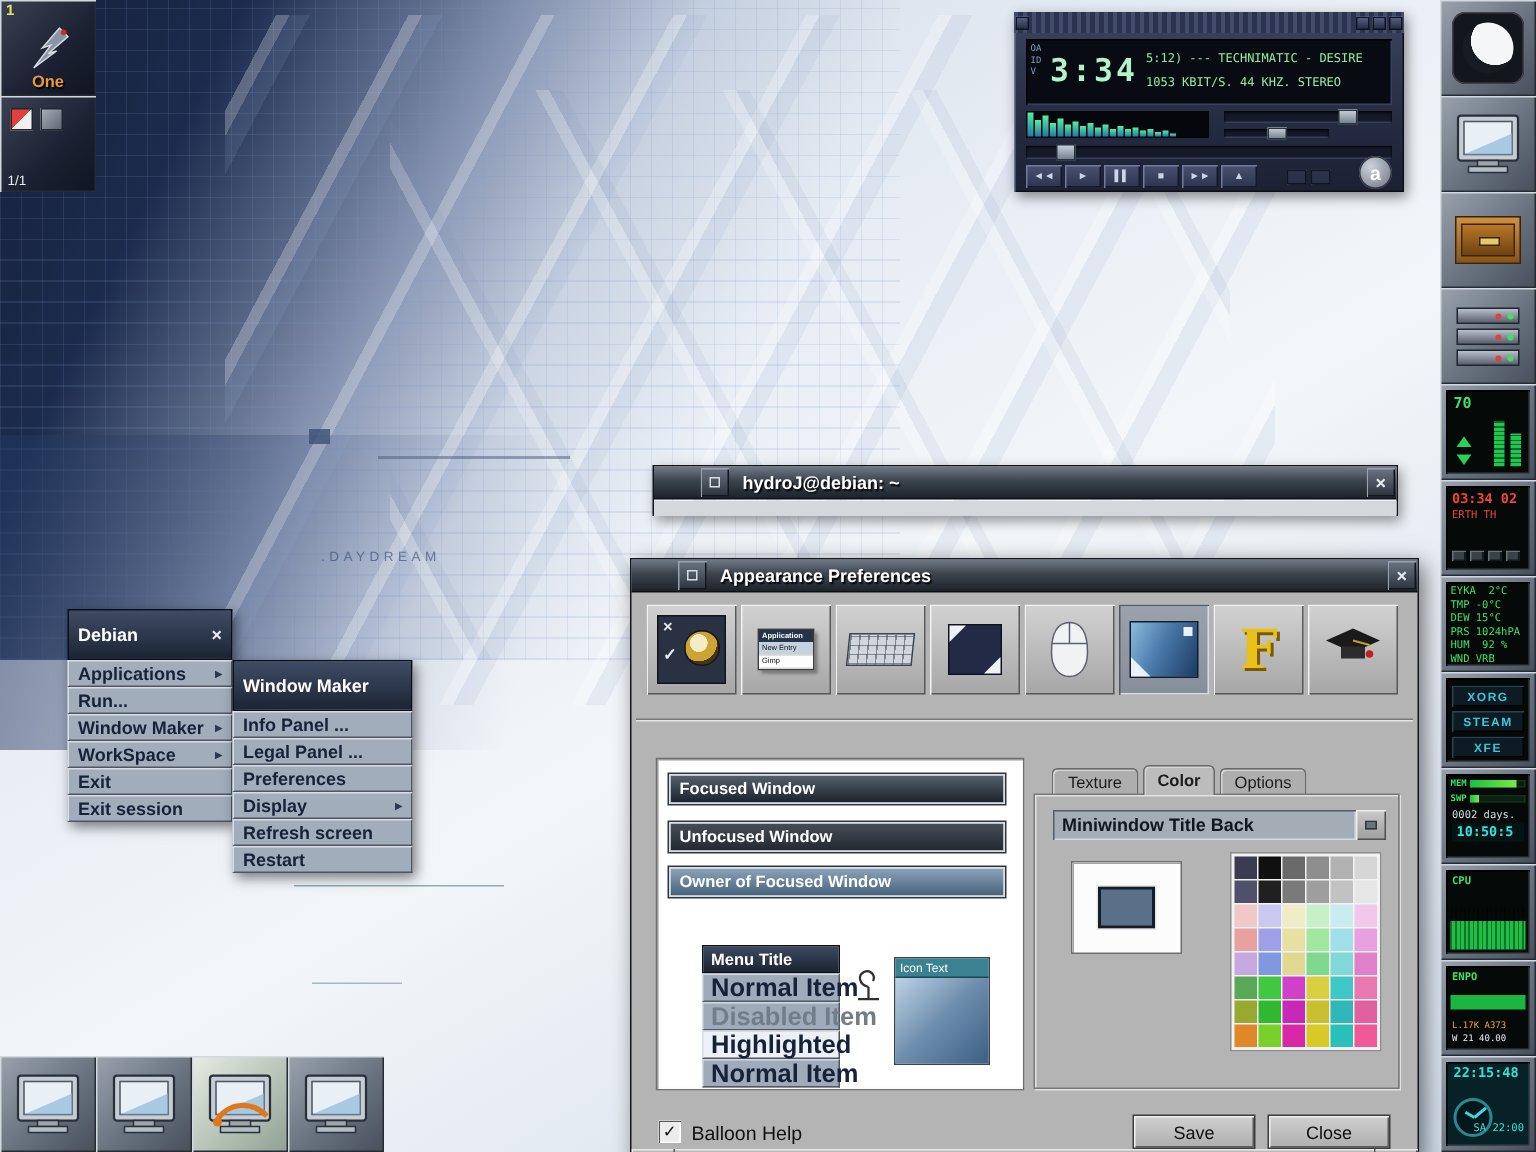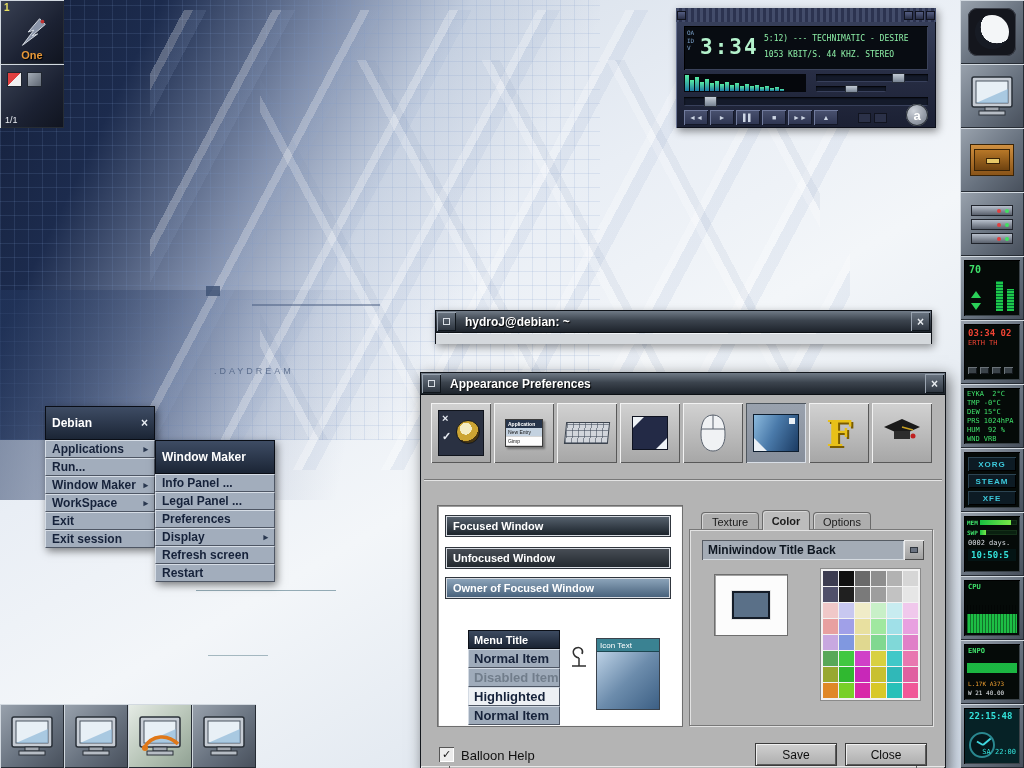--- a/index.html
+++ b/index.html
@@ -24,21 +24,21 @@
     background: repeating-linear-gradient(62deg, transparent 0 44px, rgba(255,255,255,.6) 44px 52px, rgba(120,140,175,.28) 52px 60px, transparent 60px 110px); }
   .mark-sq { position:absolute; left:206px; top:286px; width:14px; height:10px; background:rgba(60,80,115,.8); }
   .mark-line1 { position:absolute; left:252px; top:304px; width:128px; height:2px; background:rgba(70,90,125,.5); }
   .mark-line2 { position:absolute; left:196px; top:590px; width:140px; height:1px; background:rgba(70,110,125,.55); }
   .mark-line3 { position:absolute; left:208px; top:655px; width:60px; height:1px; background:rgba(70,110,125,.45); }
   .wp-caption { position:absolute; left:214px; top:366px; font-size:9px; letter-spacing:3px;
     color:rgba(55,75,110,.65); }
   
   .titlebar { position:absolute; left:0; top:0; right:0; height:22px; display:flex; align-items:center;
     background: linear-gradient(180deg,#707a86 0%,#3c444e 45%,#1d232b 100%);
-    border-bottom:1px solid #0c1014; color:#fff; font-weight:bold; font-size:12px; }
+    border-bottom:1px solid #0c1014; color:#fff; font-weight:bold; font-size:12px;padding-left:30px; }
   .tb-btn { width:19px; height:19px; margin:1px; flex:0 0 auto; display:flex; align-items:center; justify-content:center;
     background: linear-gradient(180deg,#6b7582,#2b333d);
     box-shadow: inset 1px 1px 0 #9aa4b0, inset -1px -1px 0 #10161c; color:#e8ecf0; font-size:12px; }
   .tb-btn .dot { width:7px; height:7px; border:1px solid #d8dde4; background:transparent; }
   .tb-title { flex:1; padding-left:8px; text-shadow:1px 1px 1px #000; white-space:nowrap; overflow:hidden; }
   
   .tile { position:absolute; width:64px; height:64px;
     background: linear-gradient(135deg,#9aa3ae 0%,#68727f 55%,#474f5b 100%);
     box-shadow: inset 1px 1px 0 #d2d9e0, inset -1px -1px 0 #262c34; z-index:10;
     display:flex; align-items:center; justify-content:center; }
@@ -205,21 +205,21 @@
     border:1px solid #6e6e6e; box-shadow: inset 1px 1px 0 #9a9a9a, inset -1px -1px 0 #fafafa; }
   .pv-bar { position:absolute; left:8px; width:224px; height:20px; display:flex; align-items:center; padding:0 6px;
     color:#fff; font-weight:bold; font-size:11px; border:1px solid #d8dce2; outline:1px solid #30363e; white-space:nowrap; }
   .pv-focused { top:10px; background: linear-gradient(180deg,#55606c,#1b232b); }
   .pv-unfocused { top:42px; background: linear-gradient(180deg,#474d55,#23292f); }
   .pv-owner { top:72px; background: linear-gradient(180deg,#8ba3b9,#48627c); }
   .pv-menu { position:absolute; left:30px; top:124px; width:92px; }
   .pvm-title { height:19px; background: linear-gradient(180deg,#3c4a60,#1a2332); color:#fff; font-weight:bold;
     font-size:11px; display:flex; align-items:center; padding:0 5px; border:1px solid #0c1018; }
   .pvm-item { height:19px; background:#9fabba; border-top:1px solid #d4dbe4; border-left:1px solid #d4dbe4;
-    border-right:1px solid #4e5664; border-bottom:1px solid #4e5664; color:#16223a; font-weight:bold; font-size:13px;
+    border-right:1px solid #4e5664; border-bottom:1px solid #4e5664; color:#16223a; font-weight:bold; font-size:17px;
     display:flex; align-items:center; padding:0 5px; white-space:nowrap; }
   .pvm-item.disabled { color:#717d8b; }
   .pvm-item.hl { background:#edf0f4; }
   .lamp { position:absolute; left:130px; top:136px; }
   .icon-prev { position:absolute; left:158px; top:132px; width:64px; height:72px; border:1px solid #3a424c; }
   .ip-title { height:13px; background:#3a8292; color:#fff; font-size:8px; display:flex; align-items:center; padding:0 3px;
     border-bottom:1px solid #1c4650; white-space:nowrap; }
   .ip-body { position:absolute; left:0; right:0; top:13px; bottom:0; background: linear-gradient(135deg,#bdd2e6 0%,#6c8cac 50%,#3c5f84 100%); }
   
   .tab { position:absolute; height:18px; top:139px; display:flex; align-items:center; justify-content:center;

